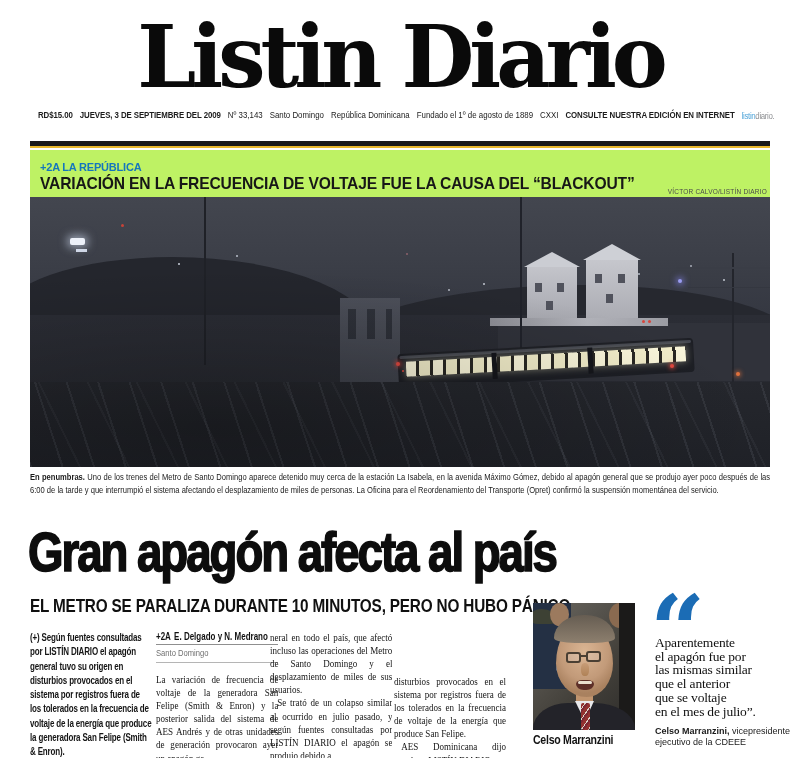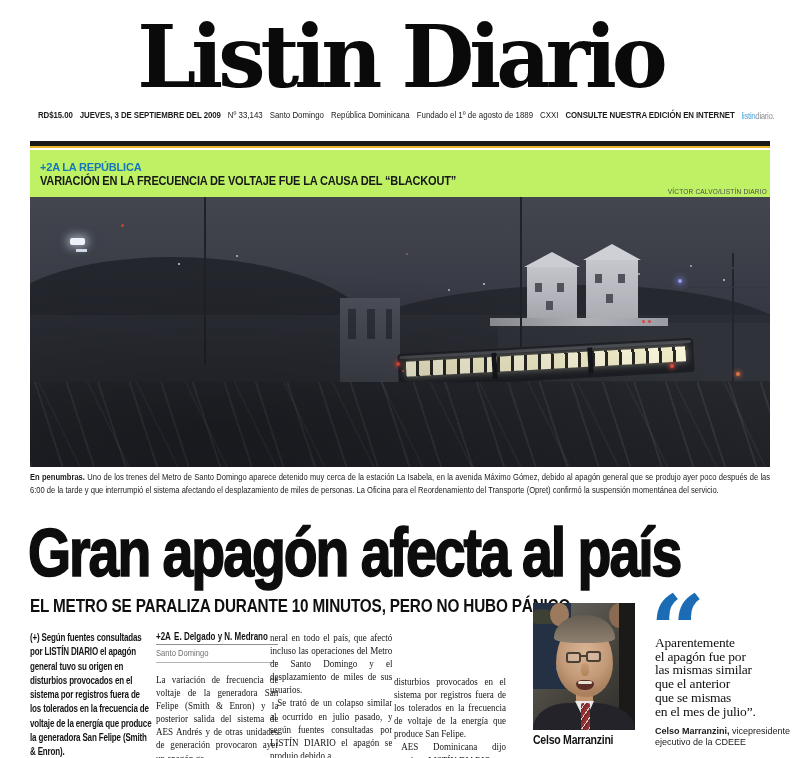--- a/index.html
+++ b/index.html
@@ -30,21 +30,21 @@
   .sitelogo .p2{color:var(--logo_gray);}
 
   
   .topbar{left:30px;top:141px;width:740px;height:7px;background:#1a1a1a;border-bottom:2px solid var(--stripe_yellow);}
   .dashline{left:30px;top:151px;width:335px;height:2px;
     background:repeating-linear-gradient(90deg,rgba(233,184,44,.85) 0 3px,transparent 3px 6px);}
 
   
   .graypanel{left:30px;top:150px;width:740px;height:47px;background:#bef264;}
   .kicker{left:10px;top:11px;color:var(--accent_blue);font-weight:bold;font-size:11px;letter-spacing:-0.2px;}
-  .overline{left:10px;top:24px;color:#171717;font-weight:bold;font-size:12px;letter-spacing:-0.2px;white-space:nowrap;}
+  .overline{left:10px;top:24px;color:#171717;font-weight:bold;font-size:17px;letter-spacing:-0.2px;white-space:nowrap;}
   .overline .cond{transform:scaleX(0.92);}
   .photocredit{right:3px;bottom:2px;font-size:6.5px;color:#4b4b4b;letter-spacing:0.2px;}
 
   
   .photo{left:30px;top:197px;width:740px;height:270px;overflow:hidden;
     background:linear-gradient(180deg,#43464f 0%,#3b3e47 26%,#343741 46%,#2c2e36 64%,#26282e 100%);}
   .hill-l{left:-30px;top:60px;width:380px;height:95px;background:#24262d;border-radius:50% 60% 0 0/70% 100% 0 0;}
   .hill-r{left:290px;top:88px;width:480px;height:80px;background:#26282f;border-radius:55% 45% 0 0/95% 75% 0 0;}
   .ridgelights{left:148px;top:66px;width:2px;height:2px;border-radius:50%;background:#c9cfda;
     box-shadow:58px -8px 0 0 #b9bfca, 270px 26px 0 0 #b3b8c2, 305px 20px 0 0 #c2c7d1,
@@ -90,21 +90,21 @@
   .tracks2{position:absolute;inset:0;background:repeating-linear-gradient(64deg,rgba(150,156,170,.07) 0 2px,transparent 2px 44px);}
   .vignette{left:0;top:0;width:740px;height:270px;background:radial-gradient(120% 95% at 25% 85%,rgba(0,0,0,.28),transparent 62%);}
 
   
   .caption{left:30px;top:471px;width:740px;overflow:hidden;}
   .caption .cond{width:879px;transform:scaleX(0.842);font-size:9px;line-height:12.5px;color:#1b1b1b;text-align:justify;}
   .caption b{font-weight:bold;}
 
   
   .headline{left:28px;top:512px;width:770px;white-space:nowrap;
-    font-weight:700;font-size:68px;line-height:80px;letter-spacing:-2.5px;color:#0d0d0d;
+    font-weight:700;font-size:56px;line-height:80px;letter-spacing:-2.5px;color:#0d0d0d;
     -webkit-text-stroke:1.6px #0d0d0d;}
   .headline .cond{transform:scaleX(0.815);}
   .deck{left:30px;top:596px;white-space:nowrap;font-weight:700;font-size:17.5px;color:#101010;letter-spacing:-0.2px;}
   .deck .cond{transform:scaleX(0.875);}
 
   
   .col{top:631px;overflow:hidden;}
   .col .cond{transform:scaleX(0.8);}
   .col1{left:30px;width:122px;height:127px;}
   .col1 .cond{width:153px;font-weight:bold;font-size:10px;line-height:14.3px;color:#151515;letter-spacing:-0.2px;}
@@ -285,16 +285,16 @@
   <div class="tie"></div>
 </div>
 <div class="abs celso-cap"><span class="cond">Celso Marranzini</span></div>
 
 <div class="abs qmark">“</div>
 <div class="abs qlines">
   <div>Aparentemente</div>
   <div>el apagón fue por</div>
   <div>las mismas similar</div>
   <div>que el anterior</div>
-  <div>que se mismas</div>
+  <div>que se voltaje</div>
   <div>en el mes de julio”.</div>
 </div>
 <div class="abs qattr"><b>Celso Marranzini,</b><span> vicepresidente ejecutivo de la CDEEE</span></div>
 
 </body></html>

